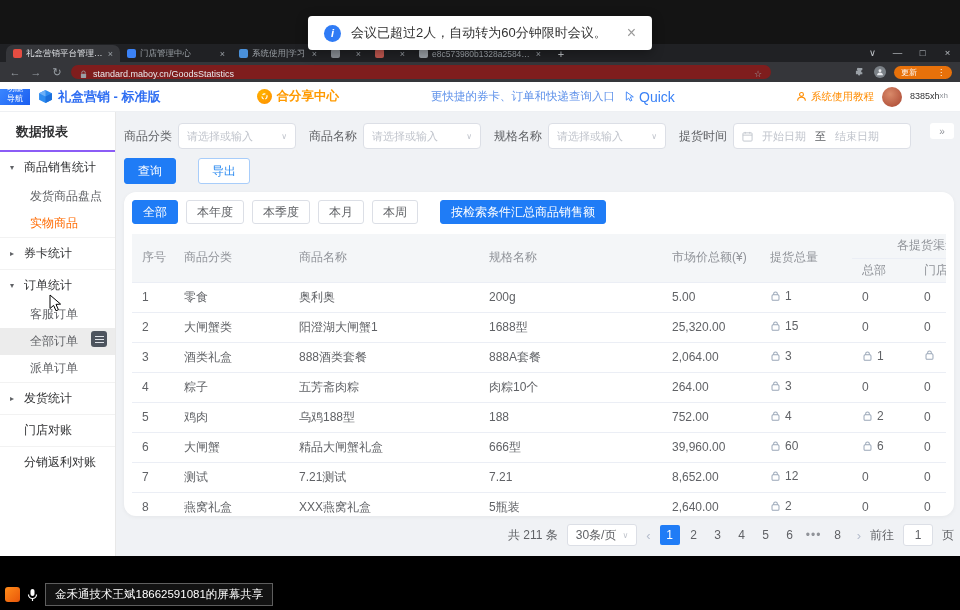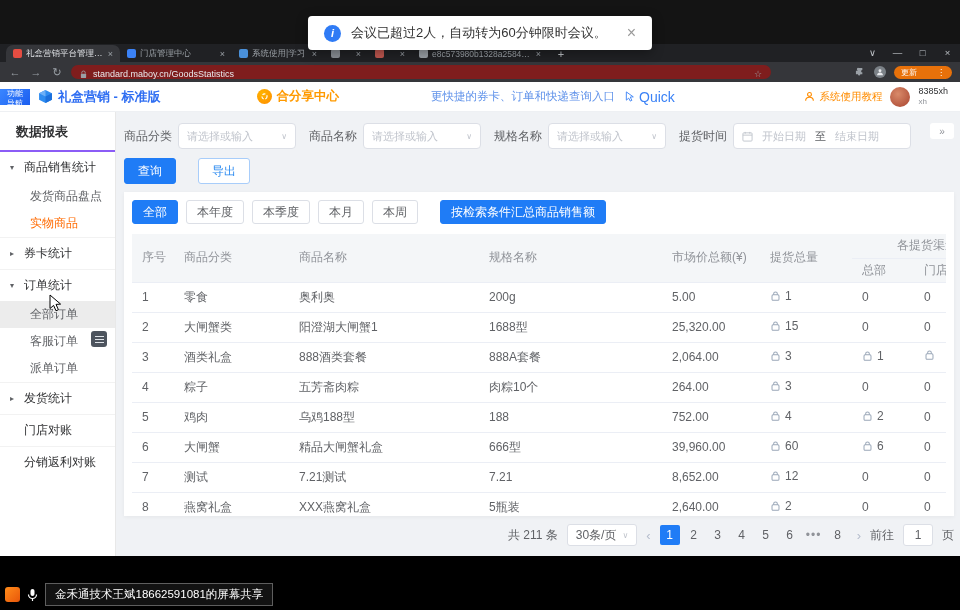--- a/index.html
+++ b/index.html
@@ -34,34 +34,34 @@
 .url-text{flex:1;color:#e8eaed;font-size:9px;white-space:nowrap;overflow:hidden}
 .star{color:#9aa0a6;font-size:9px}
 .tb-right{display:flex;align-items:center;gap:8px;margin-left:auto}
 .b-avatar{width:12px;height:12px;border-radius:50%;background:#7c8288;display:flex;align-items:center;justify-content:center}
 .update-pill{background:#e8710a;color:#fff;border-radius:8px;height:13px;display:flex;align-items:center;gap:20px;padding:0 7px;font-size:8px}
 
 
 .viewport{position:relative;height:474px;background:#f0f2f5}
 .app-header{height:30px;background:#fff;display:flex;align-items:center;border-bottom:1px solid #eef0f3}
 .nav-box{width:30px;height:16px;background:linear-gradient(135deg,#3a86ff,#1b5ef0);color:#fff;font-size:8px;
- display:flex;align-items:flex-start;justify-content:center;text-align:center;flex:none}
+ display:flex;align-items:flex-end;justify-content:center;text-align:center;flex:none}
 .nav-box span{display:block;width:17px;line-height:1.3;overflow-wrap:anywhere}
 .brand{display:flex;align-items:center;gap:5px;margin-left:8px}
 .brand-text{font-size:13px;font-weight:bold;color:#2f6ef2;white-space:nowrap}
 .share{display:flex;align-items:center;gap:5px;margin-left:96px}
 .share-ic{width:15px;height:15px;border-radius:50%;background:radial-gradient(circle at 35% 30%,#ffb400,#ff8c00);
  display:flex;align-items:center;justify-content:center}
 .share-text{font-size:12.5px;font-weight:bold;color:#ff9a00;white-space:nowrap}
 .promo{font-size:11.5px;color:#5f92ea;margin-left:92px;white-space:nowrap}
 .quick{display:flex;align-items:center;gap:4px;margin-left:10px;color:#3b82f6;font-size:14px}
 .hdr-right{display:flex;align-items:center;gap:8px;margin-left:auto;margin-right:12px}
 .tutorial{display:flex;align-items:center;gap:4px;color:#ff8c00;font-size:10.5px;white-space:nowrap}
 .app-avatar{width:20px;height:20px;border-radius:50%;background:radial-gradient(circle at 40% 35%,#d98a6a,#a8442f);flex:none}
-.uname{display:flex;flex-direction:column;line-height:1.25}
+.uname{display:flex;line-height:1.25}
 .uname .u1{font-size:9px;color:#303133}
 .uname .u2{font-size:8px;color:#909399}
 
 
 .workspace{display:flex;height:444px}
 .sidebar{width:116px;background:#fff;border-right:1px solid #e8e8e8;position:relative;font-size:12px;flex:none}
 .sb-title{font-size:13px;font-weight:bold;color:#303133;padding:11px 0 9px 16px;border-bottom:2px solid #8b5cf6}
 .sb-group{border-top:1px solid #f2f2f2}
 .sb-group:first-child{border-top:none}
 .sb-group-row{display:flex;align-items:center;gap:6px;padding:7px 10px;color:#303133;cursor:pointer}
@@ -84,21 +84,21 @@
 .chev{font-size:8px;color:#c0c4cc}
 .date-box{width:178px;height:26px;background:#fff;border:1px solid #dcdfe6;border-radius:4px;display:flex;
  align-items:center;gap:9px;padding:0 8px;font-size:11px;color:#c0c4cc;cursor:pointer;white-space:nowrap}
 .date-to{color:#606266}
 .collapse-btn{margin-left:auto;width:24px;height:16px;background:#fff;border-radius:3px;display:flex;align-items:center;
  justify-content:center;color:#909399;font-size:10px;cursor:pointer;align-self:flex-start;margin-top:1px}
 .btn-row{display:flex;gap:22px;margin-top:8px}
 .btn{height:26px;padding:12px 13px;font-size:12px;border-radius:3px;display:flex;align-items:center;cursor:pointer;border:1px solid transparent}
 .btn.primary{background:#1f7cf6;color:#fff;border-color:#1f7cf6}
 .btn.ghost{background:#fff;color:#2b8af0;border-color:#a8cdfa}
-.panel{margin-top:8px;background:#fff;border-radius:0;box-shadow:0 1px 4px rgba(0,0,0,.05);padding:8px 8px 0;height:324px;overflow:hidden}
+.panel{margin-top:8px;background:#fff;border-radius:12px;box-shadow:0 1px 4px rgba(0,0,0,.05);padding:8px 8px 0;height:324px;overflow:hidden}
 .quick-tabs{display:flex;align-items:center;gap:8px}
 .qt{height:24px;padding:0 10px;font-size:12px;border-radius:3px;border:1px solid #dcdfe6;background:#fff;color:#606266;
  display:flex;align-items:center;cursor:pointer;white-space:nowrap}
 .qt.active{background:#1f7cf6;border-color:#1f7cf6;color:#fff}
 .qt.summary{background:#1f7cf6;border-color:#1f7cf6;color:#fff;margin-left:14px}
 .table-wrap{margin-top:10px;overflow:hidden}
 table{width:870px;border-collapse:collapse;table-layout:fixed}
 thead th{height:24px;background:#f4f6f8;font-size:12px;color:#909399;font-weight:500;text-align:left;
  padding:0 10px;border-bottom:1px solid #ebeef5;white-space:nowrap;overflow:hidden}
 th.group-th{text-align:center}
@@ -265,22 +265,22 @@
               <div class="sb-group-row">
                 <span class="sb-arrow">▸</span>
                 <span>券卡统计</span>
               </div>
             </div>
             <div class="sb-group">
               <div class="sb-group-row">
                 <span class="sb-arrow">▾</span>
                 <span>订单统计</span>
               </div>
+              <div class="sb-child">客服订单</div>
               <div class="sb-child hover">全部订单</div>
-              <div class="sb-child">客服订单</div>
               <div class="sb-child">派单订单</div>
             </div>
             <div class="sb-group">
               <div class="sb-group-row">
                 <span class="sb-arrow">▸</span>
                 <span>发货统计</span>
               </div>
             </div>
             <div class="sb-group">
               <div class="sb-group-row">

